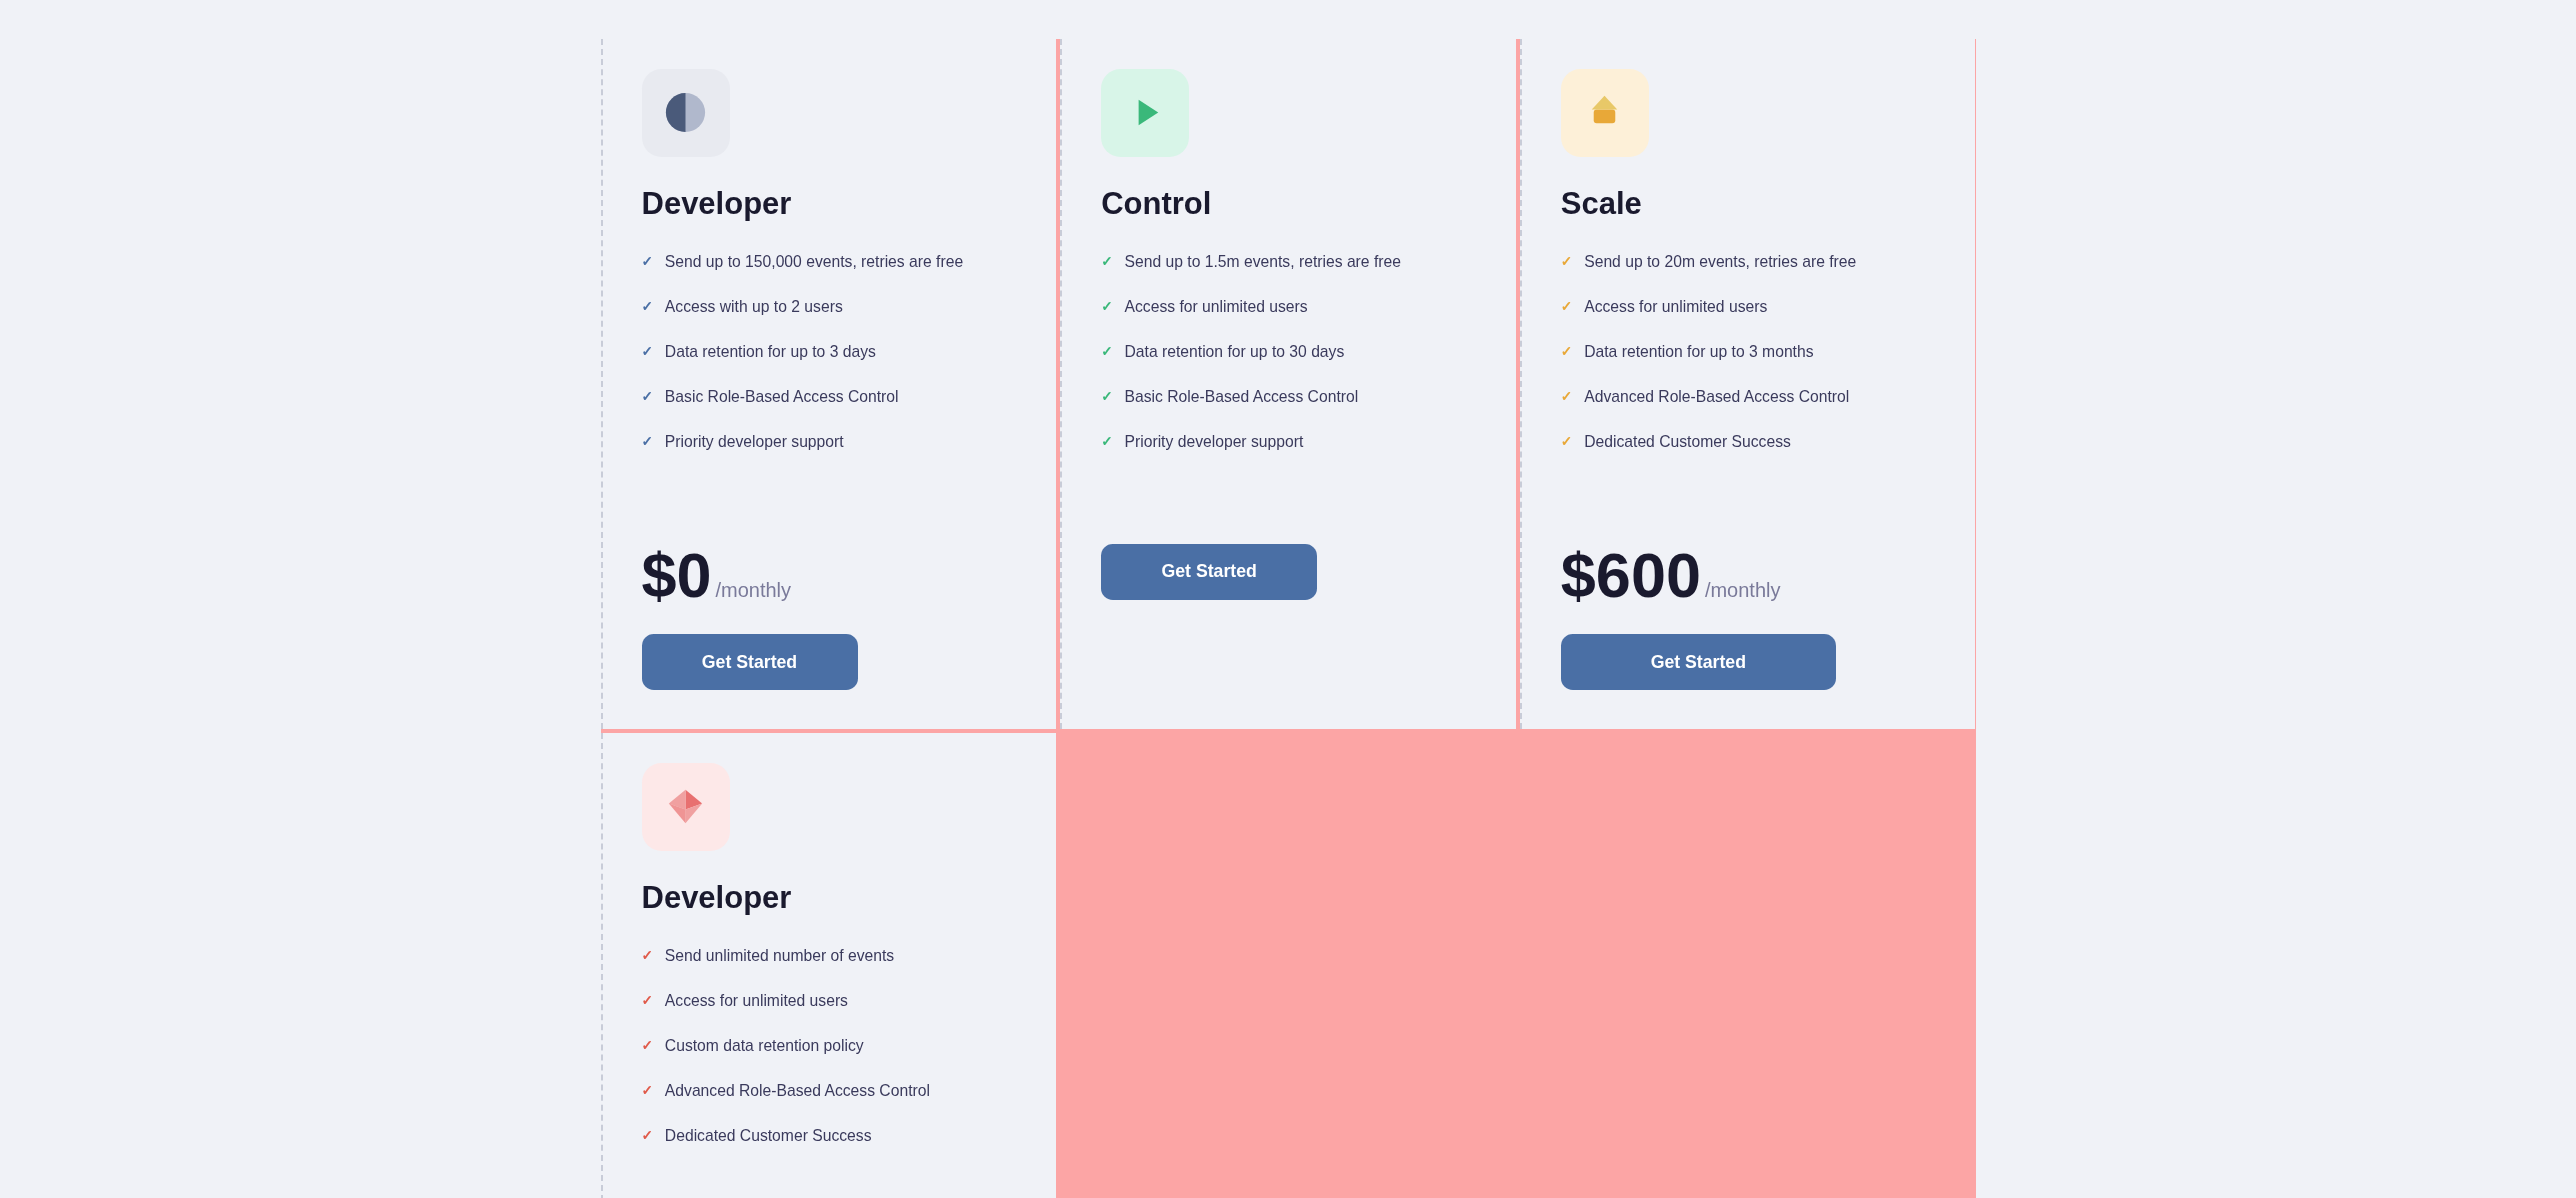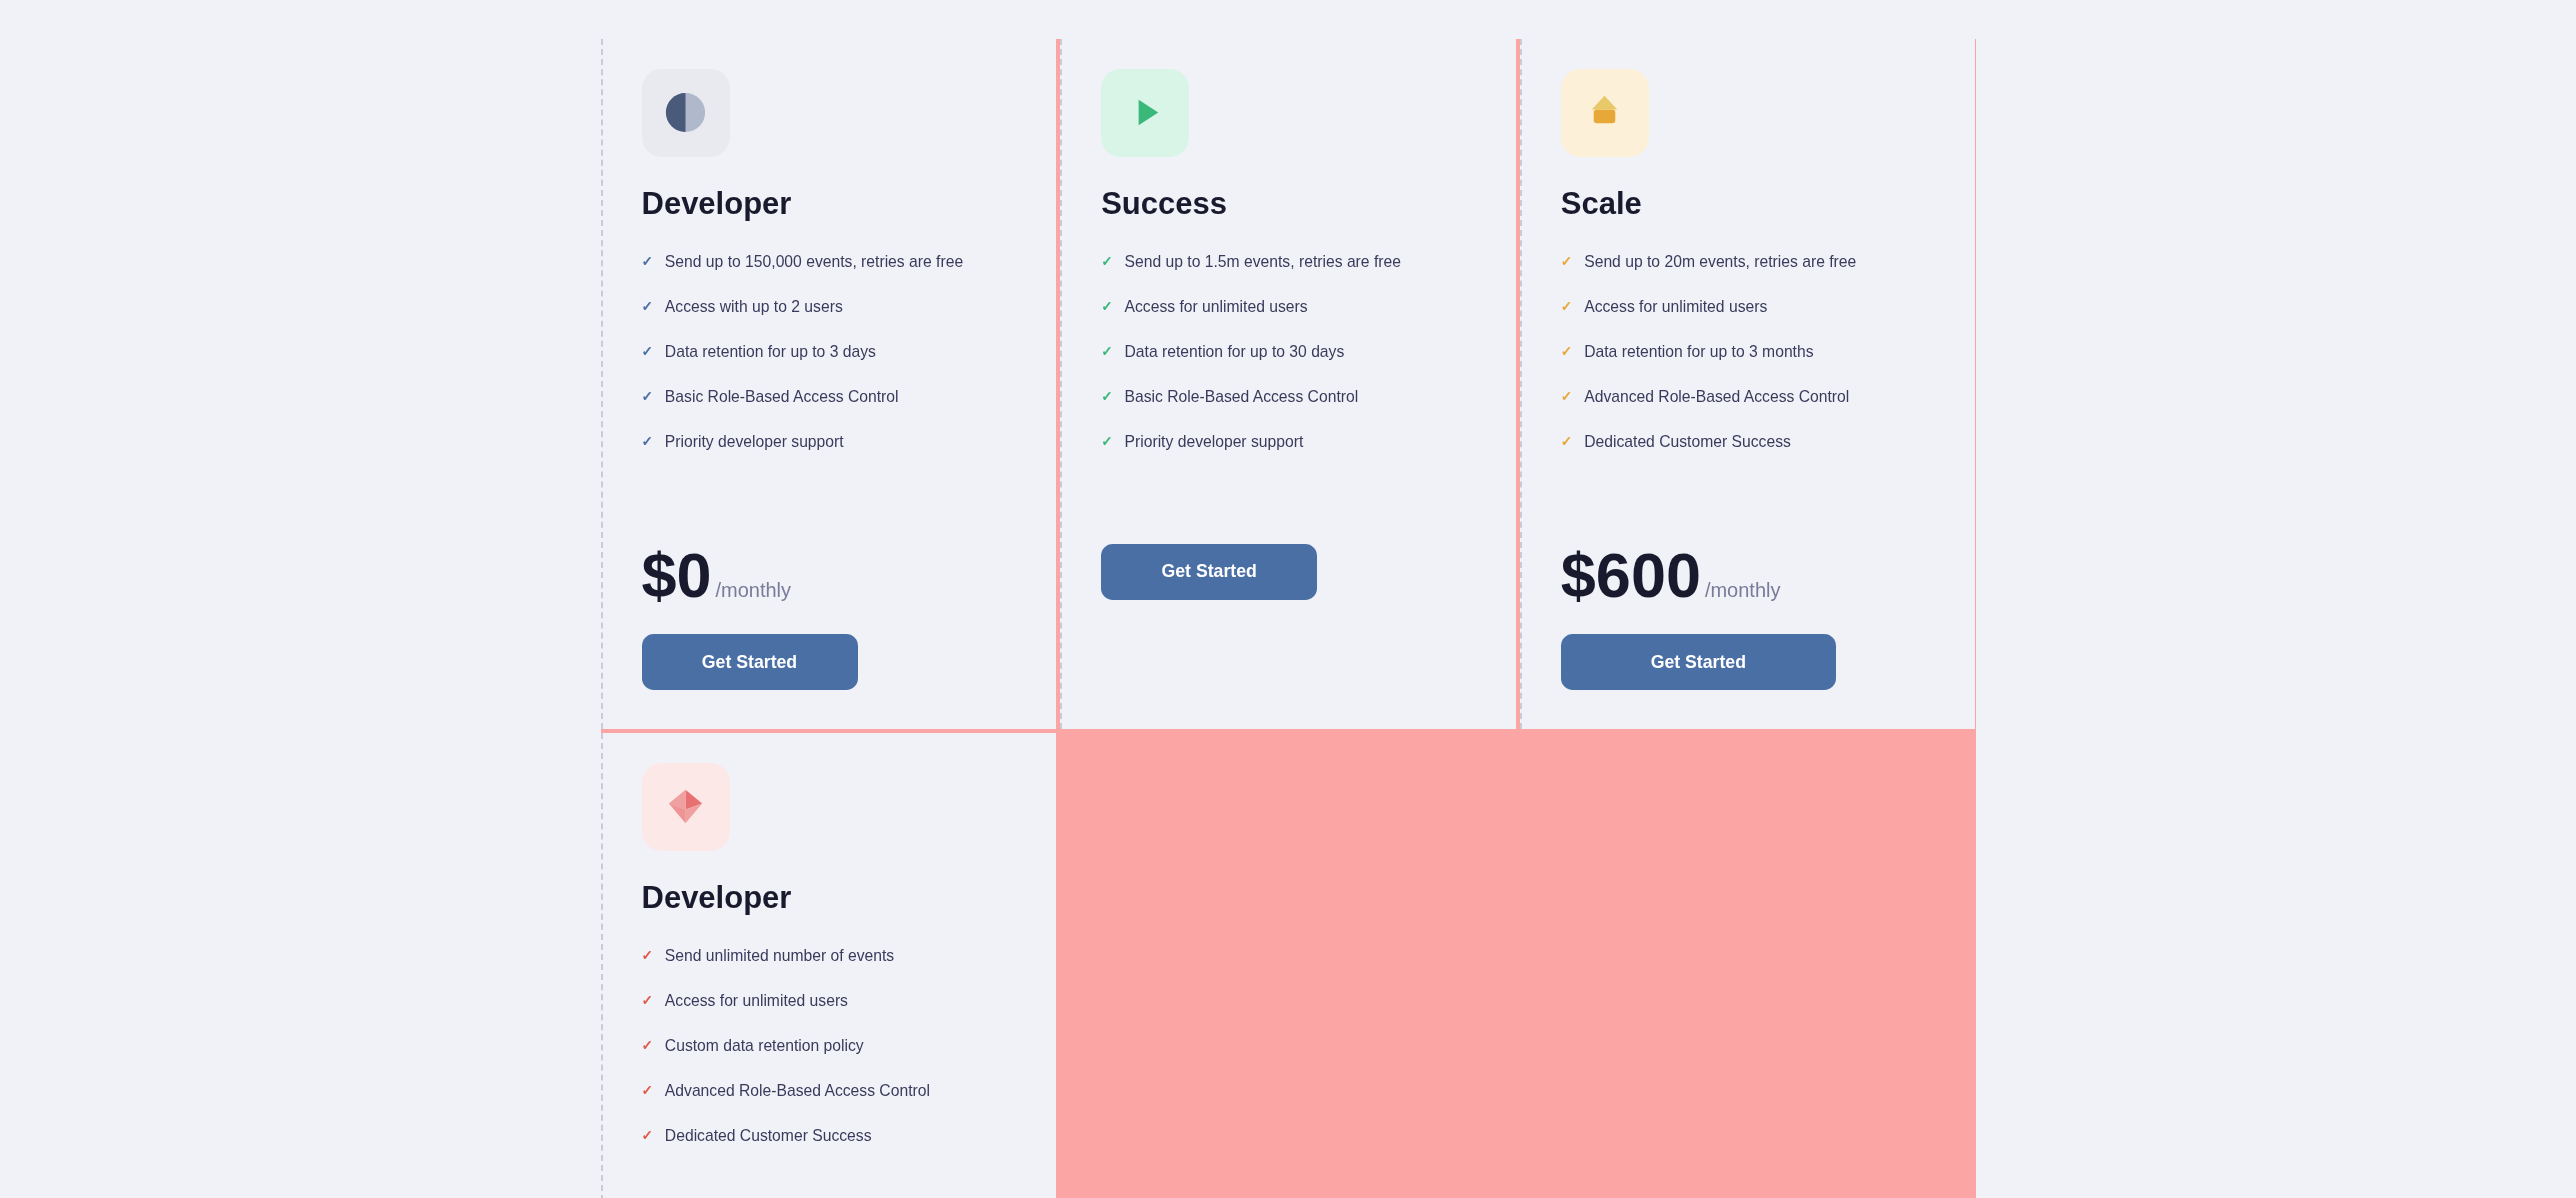--- a/index.html
+++ b/index.html
@@ -179,21 +179,21 @@
            <span class="price-amount">$0</span><span class="price-period">/monthly</span>
          </div>
       <button class="cta-button">Get Started</button>
     </div>
     <div class="plan-card">
       <div class="plan-icon-wrapper growth">
         <svg class="plan-icon" viewBox="0 0 50 50" fill="none" xmlns="http://www.w3.org/2000/svg">
       <polygon points="18,12 38,25 18,38" fill="#3ab87a"></polygon>
     </svg>
       </div>
-      <div class="plan-name">Success</div>
+      <div class="plan-name">Control</div>
       <ul class="features-list">
 
       <li class="feature-item">
         <span class="check-icon check-green">✓</span>
         <span>Send up to 1.5m events, retries are free</span>
       </li>
 
       <li class="feature-item">
         <span class="check-icon check-green">✓</span>
         <span>Access for unlimited users</span>

